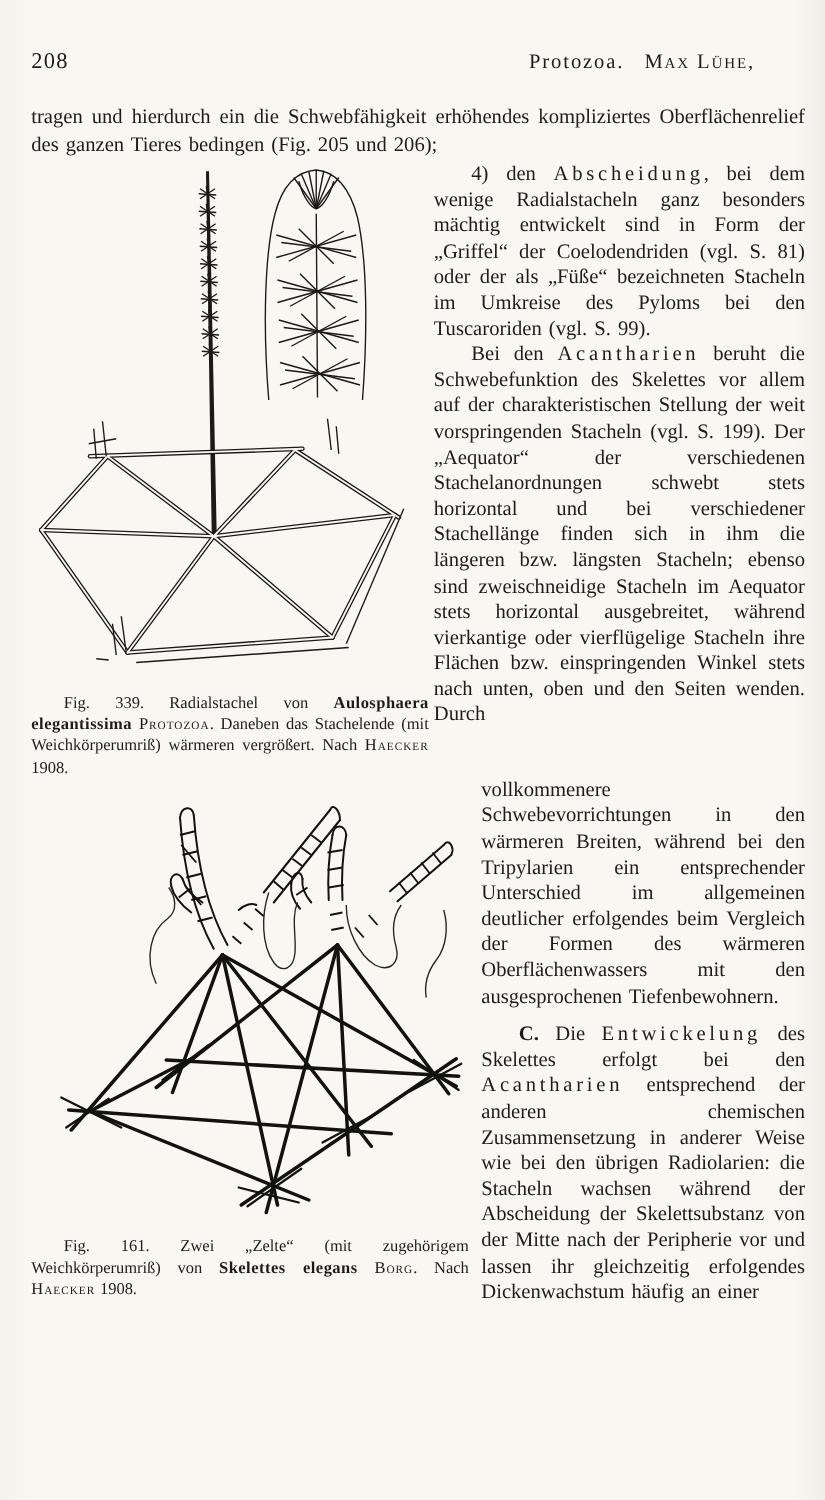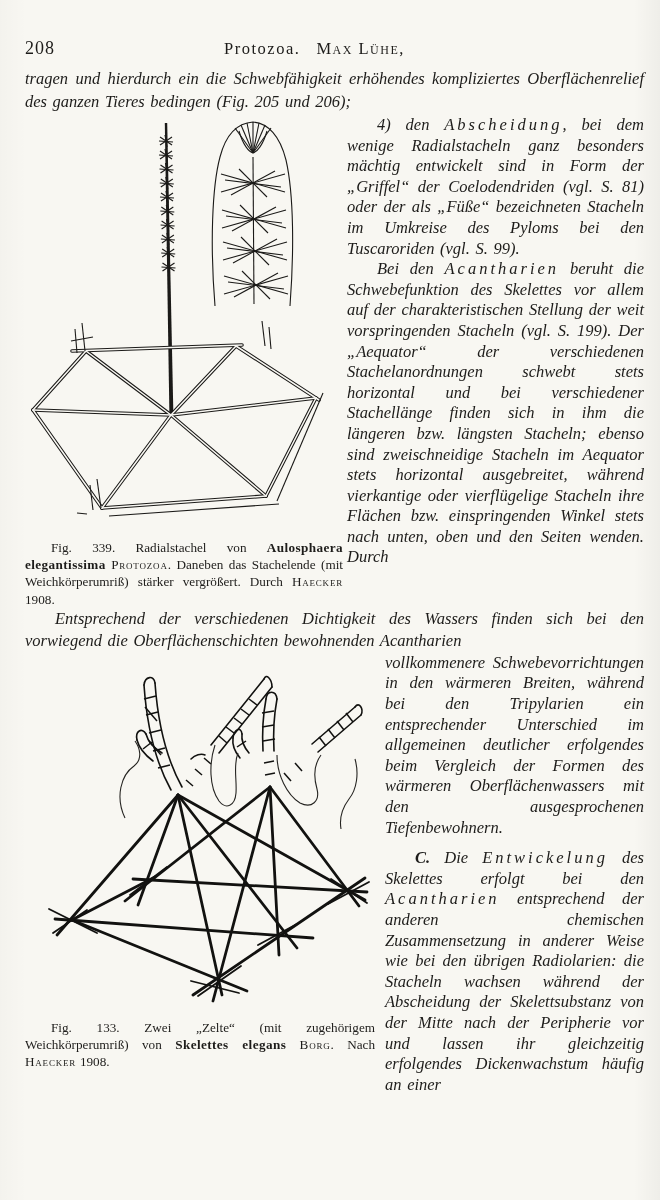--- a/index.html
+++ b/index.html
@@ -3,27 +3,27 @@
 <meta charset="utf-8">
 <style>
   html,body{margin:0;padding:0;}
   body{width:660px;background:#e9e7e1;font-family:"Liberation Serif","DejaVu Serif",serif;}
   .page{
     position:relative;width:660px;height:1200px;box-sizing:border-box;
     background:#f8f7f2;
     background-image:linear-gradient(90deg, rgba(0,0,0,0.02) 0%, rgba(0,0,0,0) 4%, rgba(0,0,0,0) 96%, rgba(0,0,0,0.04) 100%);
     color:#1d1c1a;padding:38px 16px 0 25px;overflow:hidden;
   }
-  .header{position:relative;height:26px;margin-bottom:4px;}
+  .header{position:relative;height:26px;margin-bottom:18px;}
   .pagenum{position:absolute;left:0;top:0;font-size:18px;letter-spacing:1px;}
-  .running-title{position:absolute;left:0;right:40px;top:1px;text-align:center;font-size:16.5px;}
+  .running-title{position:absolute;left:0;right:40px;top:1px;text-align:right;font-size:16.5px;}
   .running-title .subject{letter-spacing:1.5px;margin-right:16px;}
   .sc{font-variant:small-caps;letter-spacing:1.5px;}
   p{margin:0;}
-  .body{font-size:16.5px;line-height:20.6px;word-spacing:1.5px;font-style:italic;}
+  .body{font-size:16.5px;line-height:20.6px;word-spacing:1.5px;}
   .just{text-align:justify;text-justify:inter-word;}
   .intro{line-height:22.5px;margin-bottom:2px;}
   .wide{line-height:22.5px;}
   .indent{text-indent:30px;}
   .spaced{letter-spacing:3px;}
   .species{font-weight:bold;letter-spacing:0.4px;}
   .boldc{font-weight:bold;}
   .sec{display:grid;}
   .sec1{grid-template-columns:322px 1fr;margin-top:2px;}
   .sec2{grid-template-columns:360px 1fr;}
@@ -151,30 +151,29 @@
           <path class="thin" d="M212,16 C216,30 222,37 226,38 C230,37 236,30 240,16"></path>
           <g class="thin">
             <use href="#cluster" x="226" y="68"></use>
             <use href="#cluster" x="227" y="104"></use>
             <use href="#cluster" x="228" y="136"></use>
             <use href="#cluster" x="229" y="170"></use>
           </g>
         </g>
       </svg>
 
-      <p class="caption just cap205"><span>Fig. 339. Radialstachel von </span><span class="species">Aulosphaera elegantissima</span><span> </span><span class="sc">Protozoa</span><span>. Daneben das Stachelende (mit Weichkörperumriß) stärker vergrößert. Durch </span><span class="sc">Haecker</span><span> 1908.</span></p>
+      <p class="caption just cap205"><span>Fig. 339. Radialstachel von </span><span class="species">Aulosphaera elegantissima</span><span> </span><span class="sc">Protozoa</span><span>. Daneben das Stachelende (mit Weichkörperumriß) wärmeren vergrößert. Nach </span><span class="sc">Haecker</span><span> 1908.</span></p>
     </div>
 
     <div class="textcol">
       <p class="body just indent"><span>4) den </span><span class="spaced">Abscheidung</span><span>, bei dem wenige Radialstacheln ganz besonders mächtig entwickelt sind in Form der „Griffel“ der Coelodendriden (vgl. S. 81) oder der als „Füße“ bezeichneten Stacheln im Umkreise des Pyloms bei den Tuscaroriden (vgl. S. 99).</span></p>
       <p class="body just indent"><span>Bei den </span><span class="spaced">Acantharien</span><span> beruht die Schwebefunktion des Skelettes vor allem auf der charakteristischen Stellung der weit vorspringenden Stacheln (vgl. S. 199). Der „Aequator“ der verschiedenen Stachelanordnungen schwebt stets horizontal und bei verschiedener Stachellänge finden sich in ihm die längeren bzw. längsten Stacheln; ebenso sind zweischneidige Stacheln im Aequator stets horizontal ausgebreitet, während vierkantige oder vierflügelige Stacheln ihre Flächen bzw. einspringenden Winkel stets nach unten, oben und den Seiten wenden. Durch</span></p>
     </div>
   </div>
 
-  <p class="body just wide indent">Entsprechend der verschiedenen Dichtigkeit des Wassers finden sich bei den vorwiegend die Oberflächenschichten bewohnenden Acantharien</p>
 
   <div class="sec sec2">
     <div class="figcol">
       <svg class="fig206-svg" width="350" height="352" viewBox="0 0 350 352" aria-hidden="true">
 
         <g class="net">
           <path d="M153,132 L32,272"></path>
           <path d="M153,132 L113,242"></path>
           <path d="M153,132 L197,332"></path>
           <path d="M153,132 L272,285"></path>
@@ -262,21 +261,21 @@
         </g>
 
         <g class="soft">
           <path d="M100,155 C90,134 96,112 109,103 C118,96 115,85 110,78"></path>
           <path d="M190,82 C184,100 184,124 194,138 C201,147 210,143 211,130 C212,116 208,102 213,90"></path>
           <path d="M252,92 C252,112 262,132 275,140 C287,146 295,138 292,126 C288,112 290,100 296,92"></path>
           <path d="M330,96 C334,110 332,126 324,136 C318,144 314,154 316,166"></path>
         </g>
       </svg>
 
-      <p class="caption just cap206"><span>Fig. 133. Zwei „Zelte“ (mit zugehörigem Weichkörperumriß) von </span><span class="species">Skelettes elegans</span><span> </span><span class="sc">Borg</span><span>. Nach </span><span class="sc">Haecker</span><span> 1908.</span></p>
+      <p class="caption just cap206"><span>Fig. 161. Zwei „Zelte“ (mit zugehörigem Weichkörperumriß) von </span><span class="species">Skelettes elegans</span><span> </span><span class="sc">Borg</span><span>. Nach </span><span class="sc">Haecker</span><span> 1908.</span></p>
     </div>
 
     <div class="textcol">
       <p class="body just">vollkommenere Schwebevorrichtungen in den wärmeren Breiten, während bei den Tripylarien ein entsprechender Unterschied im allgemeinen deutlicher erfolgendes beim Vergleich der Formen des wärmeren Oberflächenwassers mit den ausgesprochenen Tiefenbewohnern.</p>
       <p class="body just indent gap-top"><span class="boldc">C.</span><span> Die </span><span class="spaced">Entwickelung</span><span> des Skelettes erfolgt bei den </span><span class="spaced">Acantharien</span><span> entsprechend der anderen chemischen Zusammensetzung in anderer Weise wie bei den übrigen Radiolarien: die Stacheln wachsen während der Abscheidung der Skelettsubstanz von der Mitte nach der Peripherie vor und lassen ihr gleichzeitig erfolgendes Dickenwachstum häufig an einer</span></p>
     </div>
   </div>
 
 </div>
 

